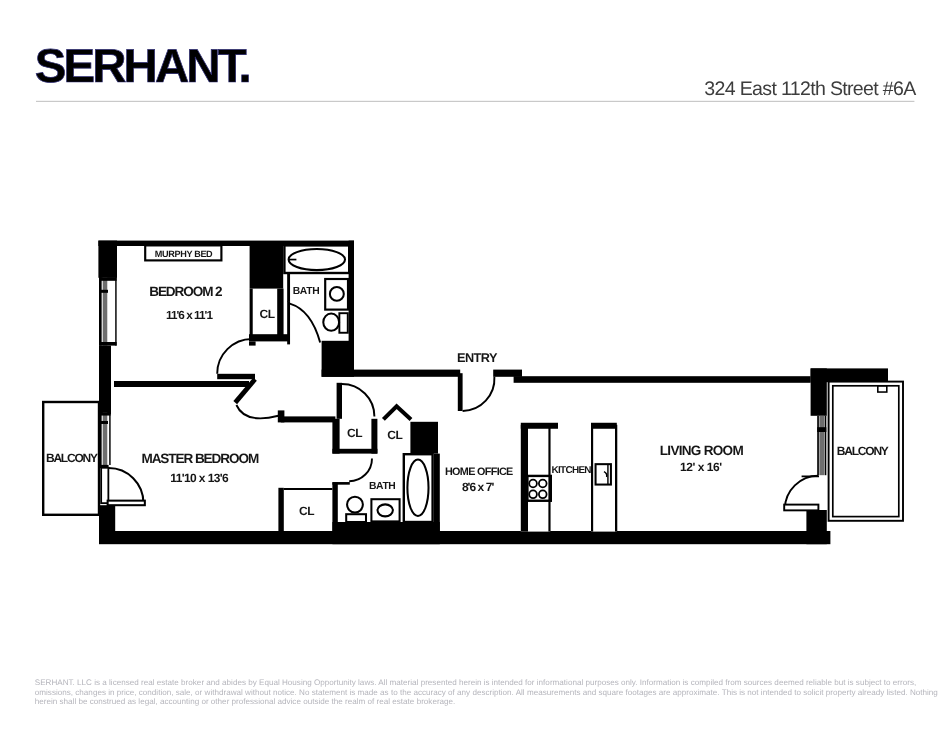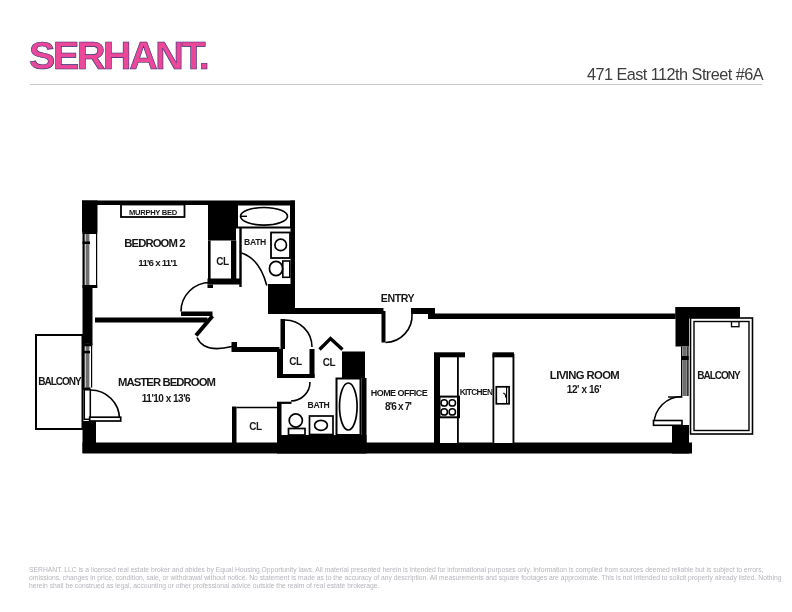--- a/index.html
+++ b/index.html
@@ -1,33 +1,33 @@
 <!DOCTYPE html>
 <html><head>
 <meta charset="utf-8">
 <style>
   html,body{margin:0;padding:0;background:#fff;}
   .page{position:relative;width:792px;height:612px;background:#fff;overflow:hidden;
         font-family:"Liberation Sans", sans-serif;}
   .logo{position:absolute;left:29px;top:32.5px;font-size:39.5px;font-weight:bold;
-        color:#ec4899;letter-spacing:-2.4px;-webkit-text-stroke:0.6px #2b2a72;}
+        color:#000000;letter-spacing:-2.4px;-webkit-text-stroke:0.6px #2b2a72;}
   .addr{position:absolute;right:29px;top:64.5px;font-size:16.3px;color:#3d3d3d;letter-spacing:-0.55px;}
   .rule{position:absolute;left:30px;top:84px;width:732px;height:1px;background:#c9c9c9;}
   .disc{position:absolute;left:29px;top:566px;font-size:6.75px;line-height:8.2px;
         color:#b5b5bc;letter-spacing:0;white-space:nowrap;}
   svg{position:absolute;left:0;top:0;}
   svg text{font-family:"Liberation Sans", sans-serif;font-weight:bold;fill:#161616;}
 </style>
 </head>
 <body>
 <div class="page">
 
   <div class="logo">SERHANT.</div>
 
-  <div class="addr">471 East 112th Street #6A</div>
+  <div class="addr">324 East 112th Street #6A</div>
 
   <div class="rule"></div>
 
   <svg width="792" height="612" viewBox="0 0 792 612">
 
   <rect x="82" y="200.5" width="213" height="4.5" fill="#000"></rect>
 
   <rect x="82" y="200.5" width="15.5" height="31" fill="#000"></rect>
 
   <g>

